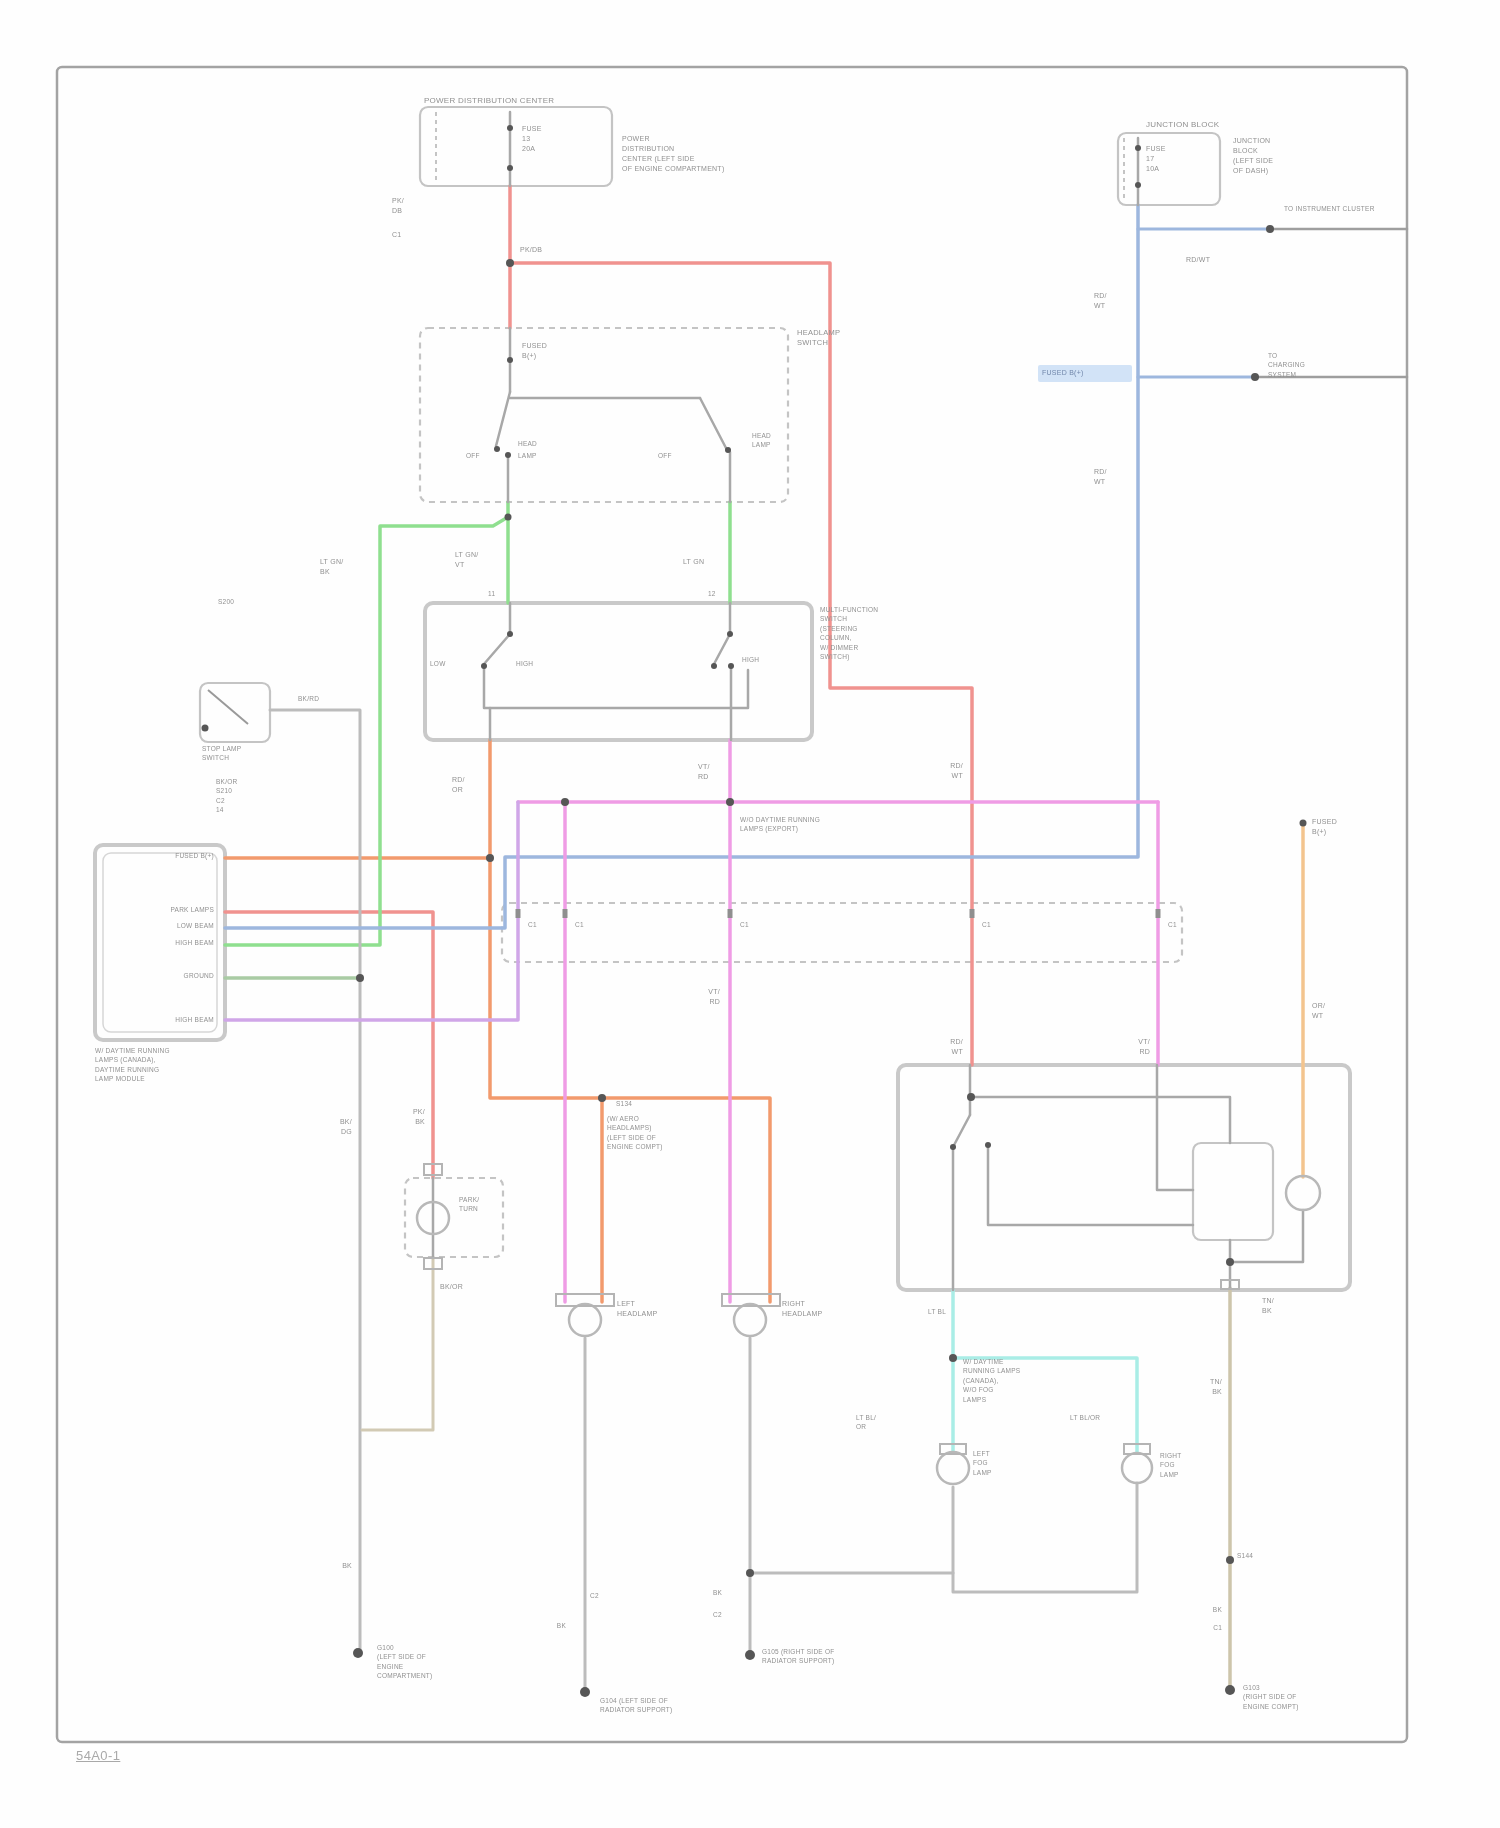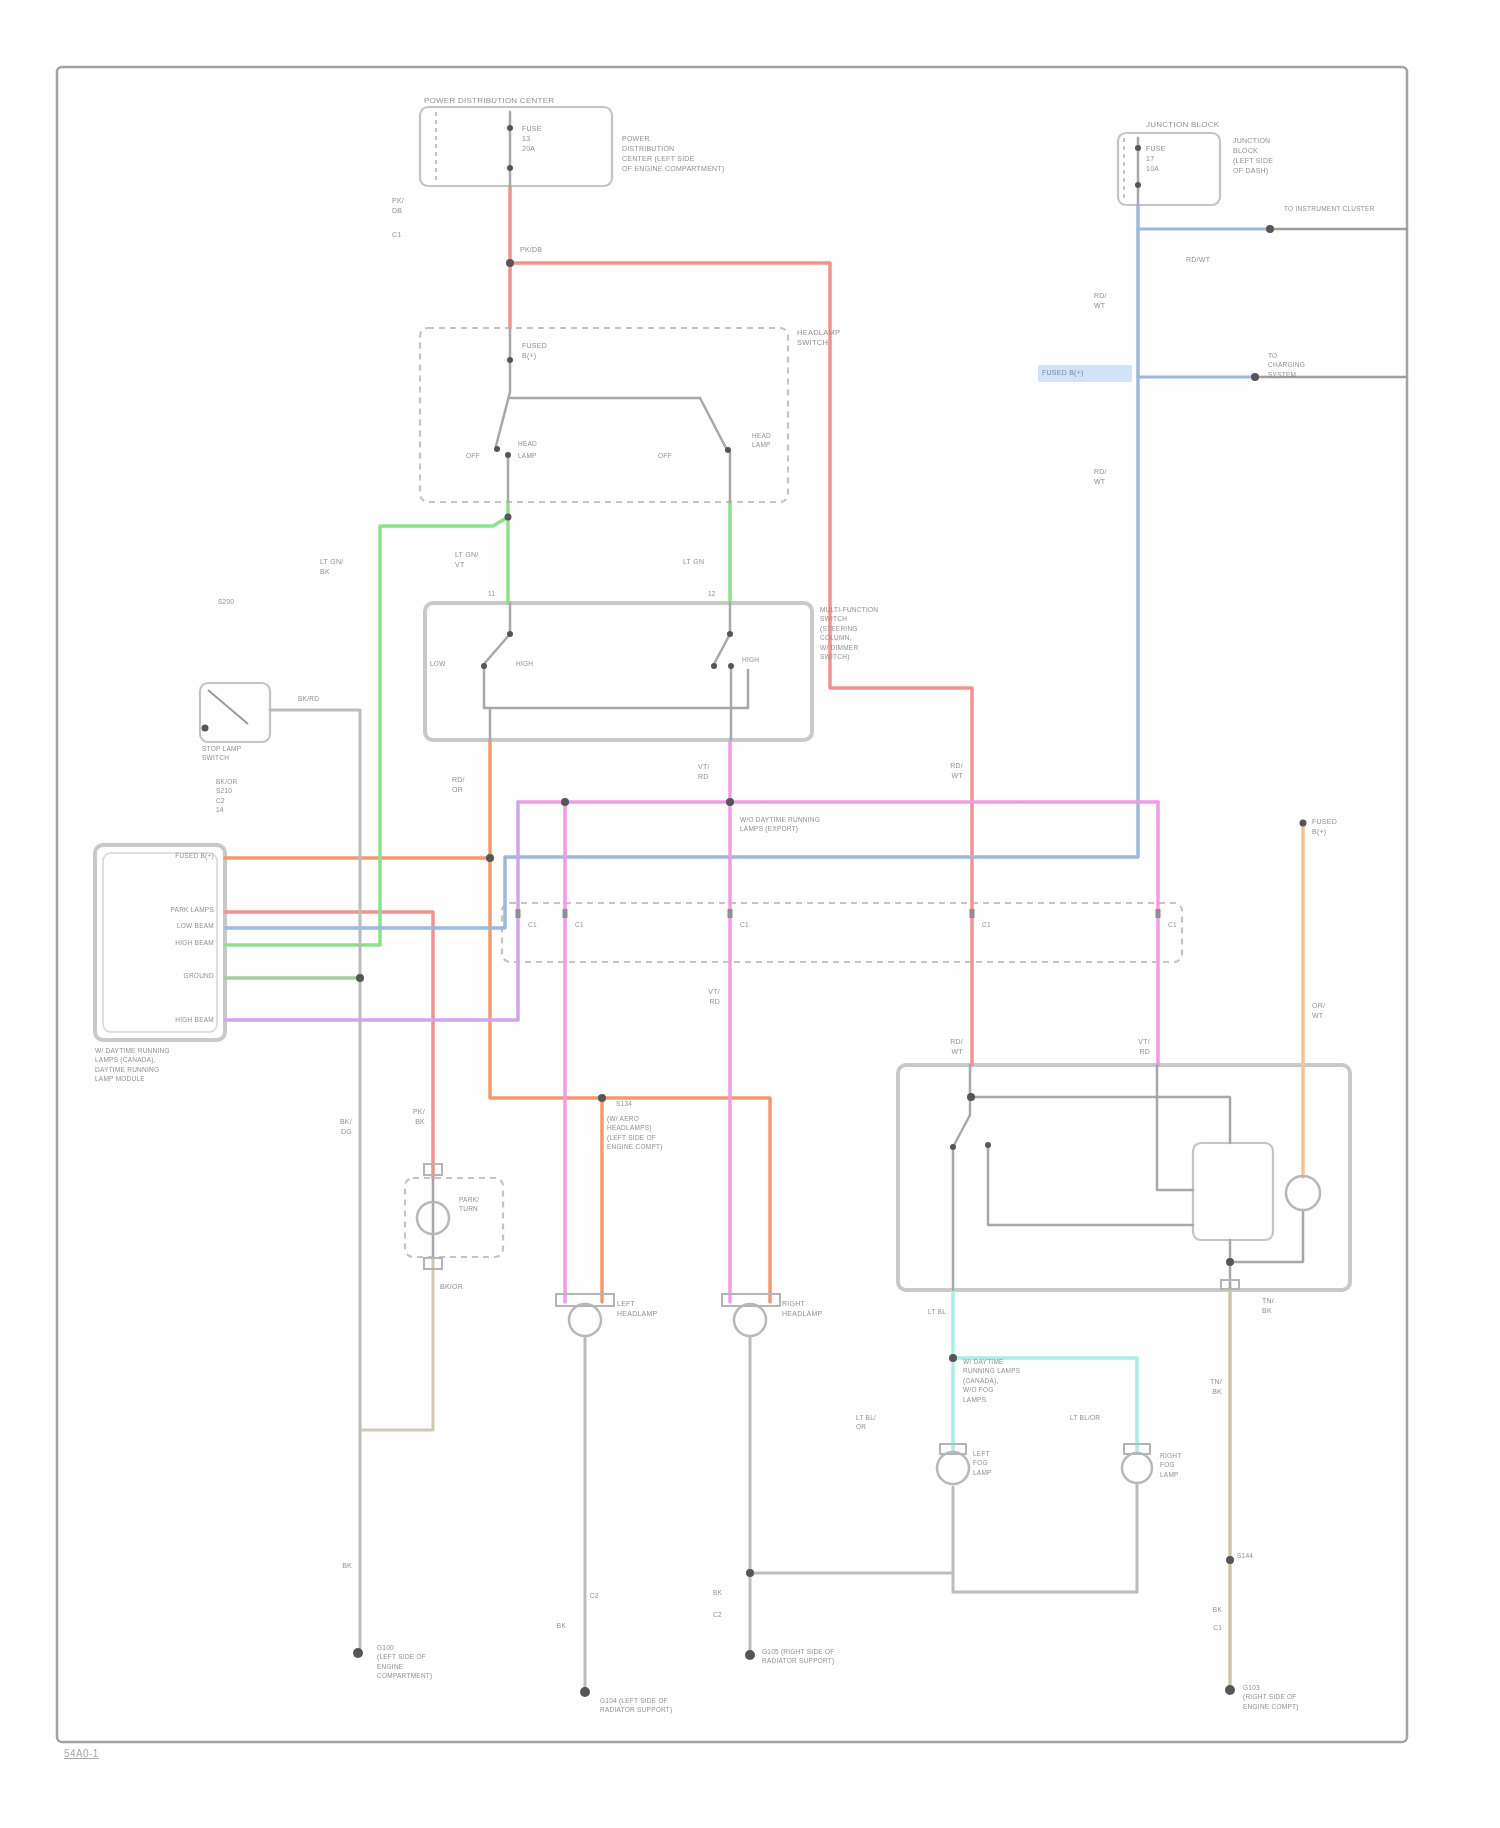--- a/index.html
+++ b/index.html
@@ -1,19 +1,19 @@
 <!DOCTYPE html>
 <html><head>
 <meta charset="utf-8">
 <style>
   html,body{margin:0;padding:0;background:#ffffff;}
   #stage{position:relative;width:1500px;height:1828px;background:#fefefe;overflow:hidden;}
   svg{position:absolute;left:0;top:0;filter:blur(.55px);}
-  #footer-label{position:absolute;left:64px;top:1748px;font-family:"Liberation Sans",sans-serif;
-    font-size:10px;color:#a9a9a9;filter:blur(.4px);letter-spacing:.4px;text-decoration:underline;}
+  #footer-label{position:absolute;left:76px;top:1748px;font-family:"Liberation Sans",sans-serif;
+    font-size:13px;color:#a9a9a9;filter:blur(.4px);letter-spacing:.4px;text-decoration:underline;}
   text{font-family:"Liberation Sans",sans-serif;letter-spacing:.25px;}
 </style>
 </head>
 <body>
 
 <div id="stage">
   <svg id="diagram-svg" width="1500" height="1828" viewBox="0 0 1500 1828">
       <rect x="57" y="67" width="1350" height="1675" rx="5" fill="none" stroke="#a3a3a3" stroke-width="2.5"></rect>
       <rect x="420" y="107" width="192" height="79" rx="8" fill="none" stroke="#c4c4c4" stroke-width="2.2"></rect>
       <rect x="1118" y="133" width="102" height="72" rx="8" fill="none" stroke="#c4c4c4" stroke-width="2.2"></rect>

